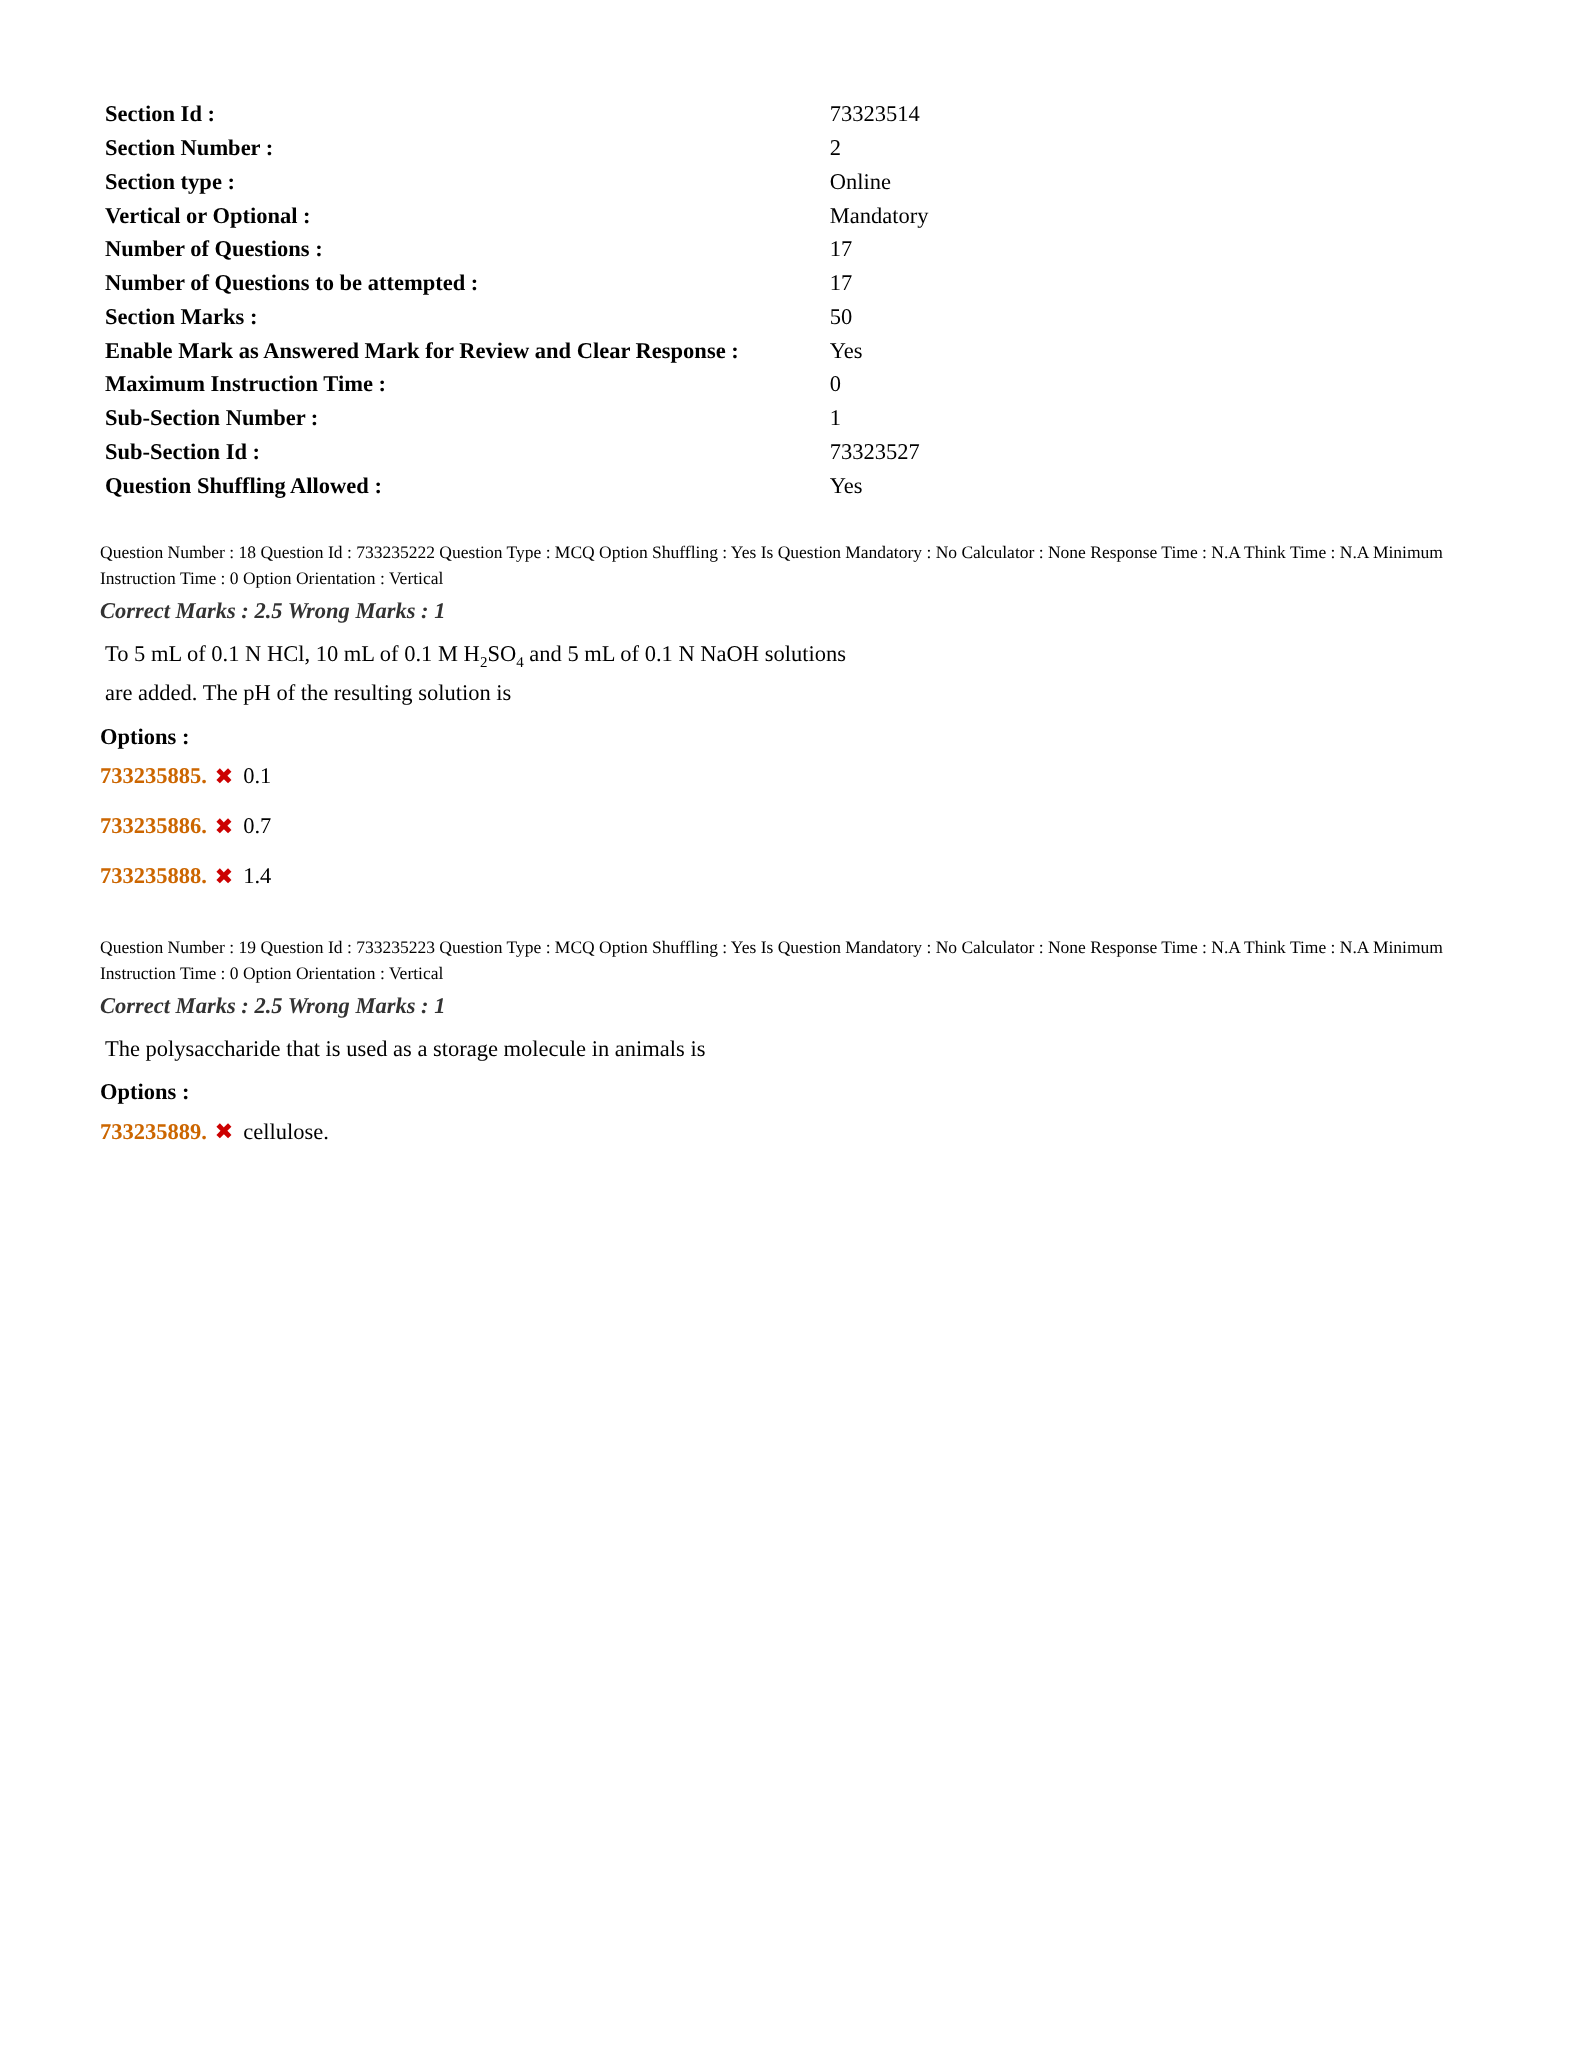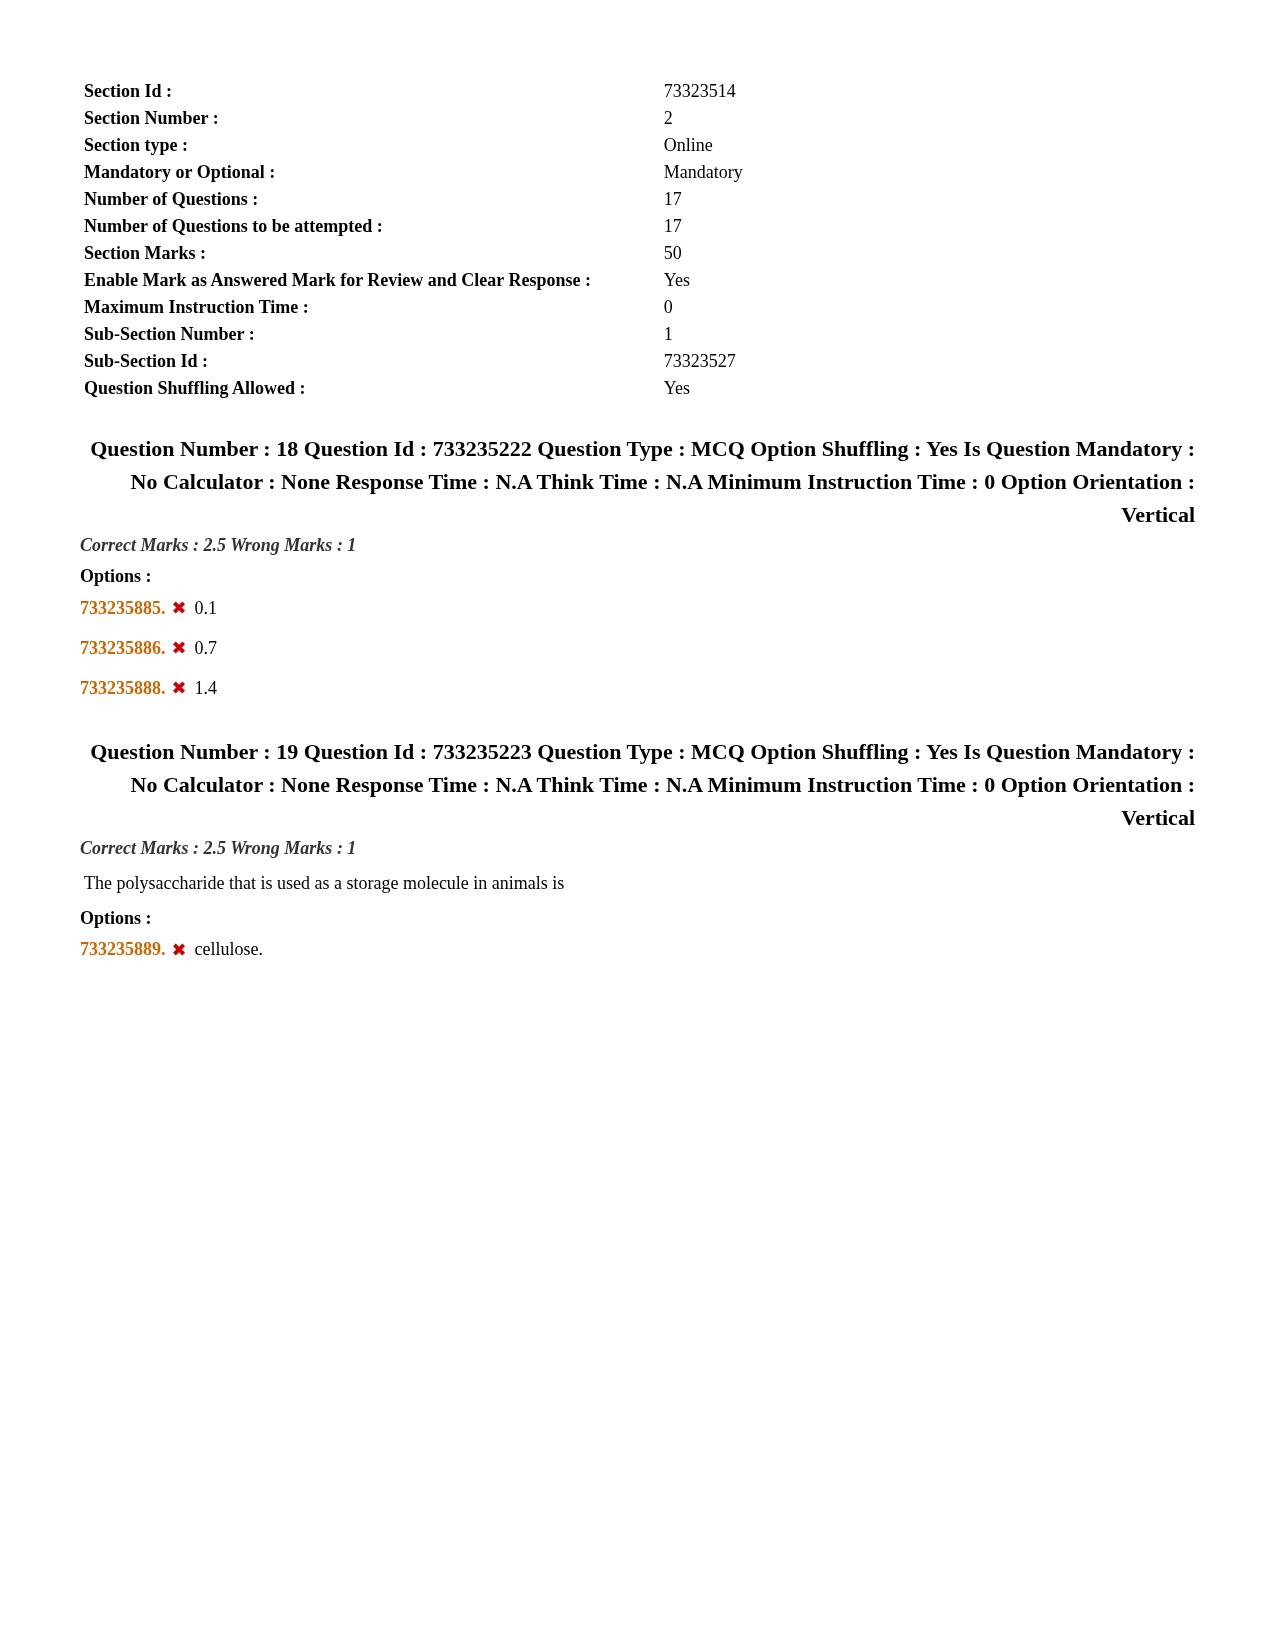--- a/index.html
+++ b/index.html
@@ -31,25 +31,24 @@
       font-weight: bold;
       width: 52%;
     }
     .info-table td:last-child {
       width: 48%;
     }
     .question-block {
       margin-bottom: 36px;
     }
     .question-meta {
-      font-weight: bold;
-      font-size: 22px;
+      font-weight: normal;
+      font-size: 14px;
       margin-bottom: 4px;
       line-height: 1.5;
-      text-align: right;
     }
     .correct-marks {
       font-weight: bold;
       color: #333;
       margin-bottom: 10px;
       font-style: italic;
     }
     .question-text {
       font-size: 18px;
       margin-bottom: 10px;
@@ -100,21 +99,21 @@
       </tr>
       <tr>
         <td>Section Number :</td>
         <td>2</td>
       </tr>
       <tr>
         <td>Section type :</td>
         <td>Online</td>
       </tr>
       <tr>
-        <td>Mandatory or Optional :</td>
+        <td>Vertical or Optional :</td>
         <td>Mandatory</td>
       </tr>
       <tr>
         <td>Number of Questions :</td>
         <td>17</td>
       </tr>
       <tr>
         <td>Number of Questions to be attempted :</td>
         <td>17</td>
       </tr>
@@ -142,20 +141,21 @@
         <td>Question Shuffling Allowed :</td>
         <td>Yes</td>
       </tr>
     </tbody>
 </table>
 
 <div id="questions-container">
     <div class="question-block">
       <div class="question-meta">Question Number : 18 Question Id : 733235222 Question Type : MCQ Option Shuffling : Yes Is Question Mandatory : No Calculator : None Response Time : N.A Think Time : N.A Minimum Instruction Time : 0 Option Orientation : Vertical</div>
       <div class="correct-marks">Correct Marks : 2.5 Wrong Marks : 1</div>
+      <div class="question-text">To 5 mL of 0.1 N HCl, 10 mL of 0.1 M H<sub>2</sub>SO<sub>4</sub> and 5 mL of 0.1 N NaOH solutions<br>are added.  The pH of the resulting solution is</div>
       <div class="options-label">Options :</div>
       <div class="option-item">
         <span class="option-id">733235885.</span>
         <span class="option-icon wrong">✖</span>
         <span class="option-text">0.1</span>
       </div>
       <div class="option-item">
         <span class="option-id">733235886.</span>
         <span class="option-icon wrong">✖</span>
         <span class="option-text">0.7</span>

